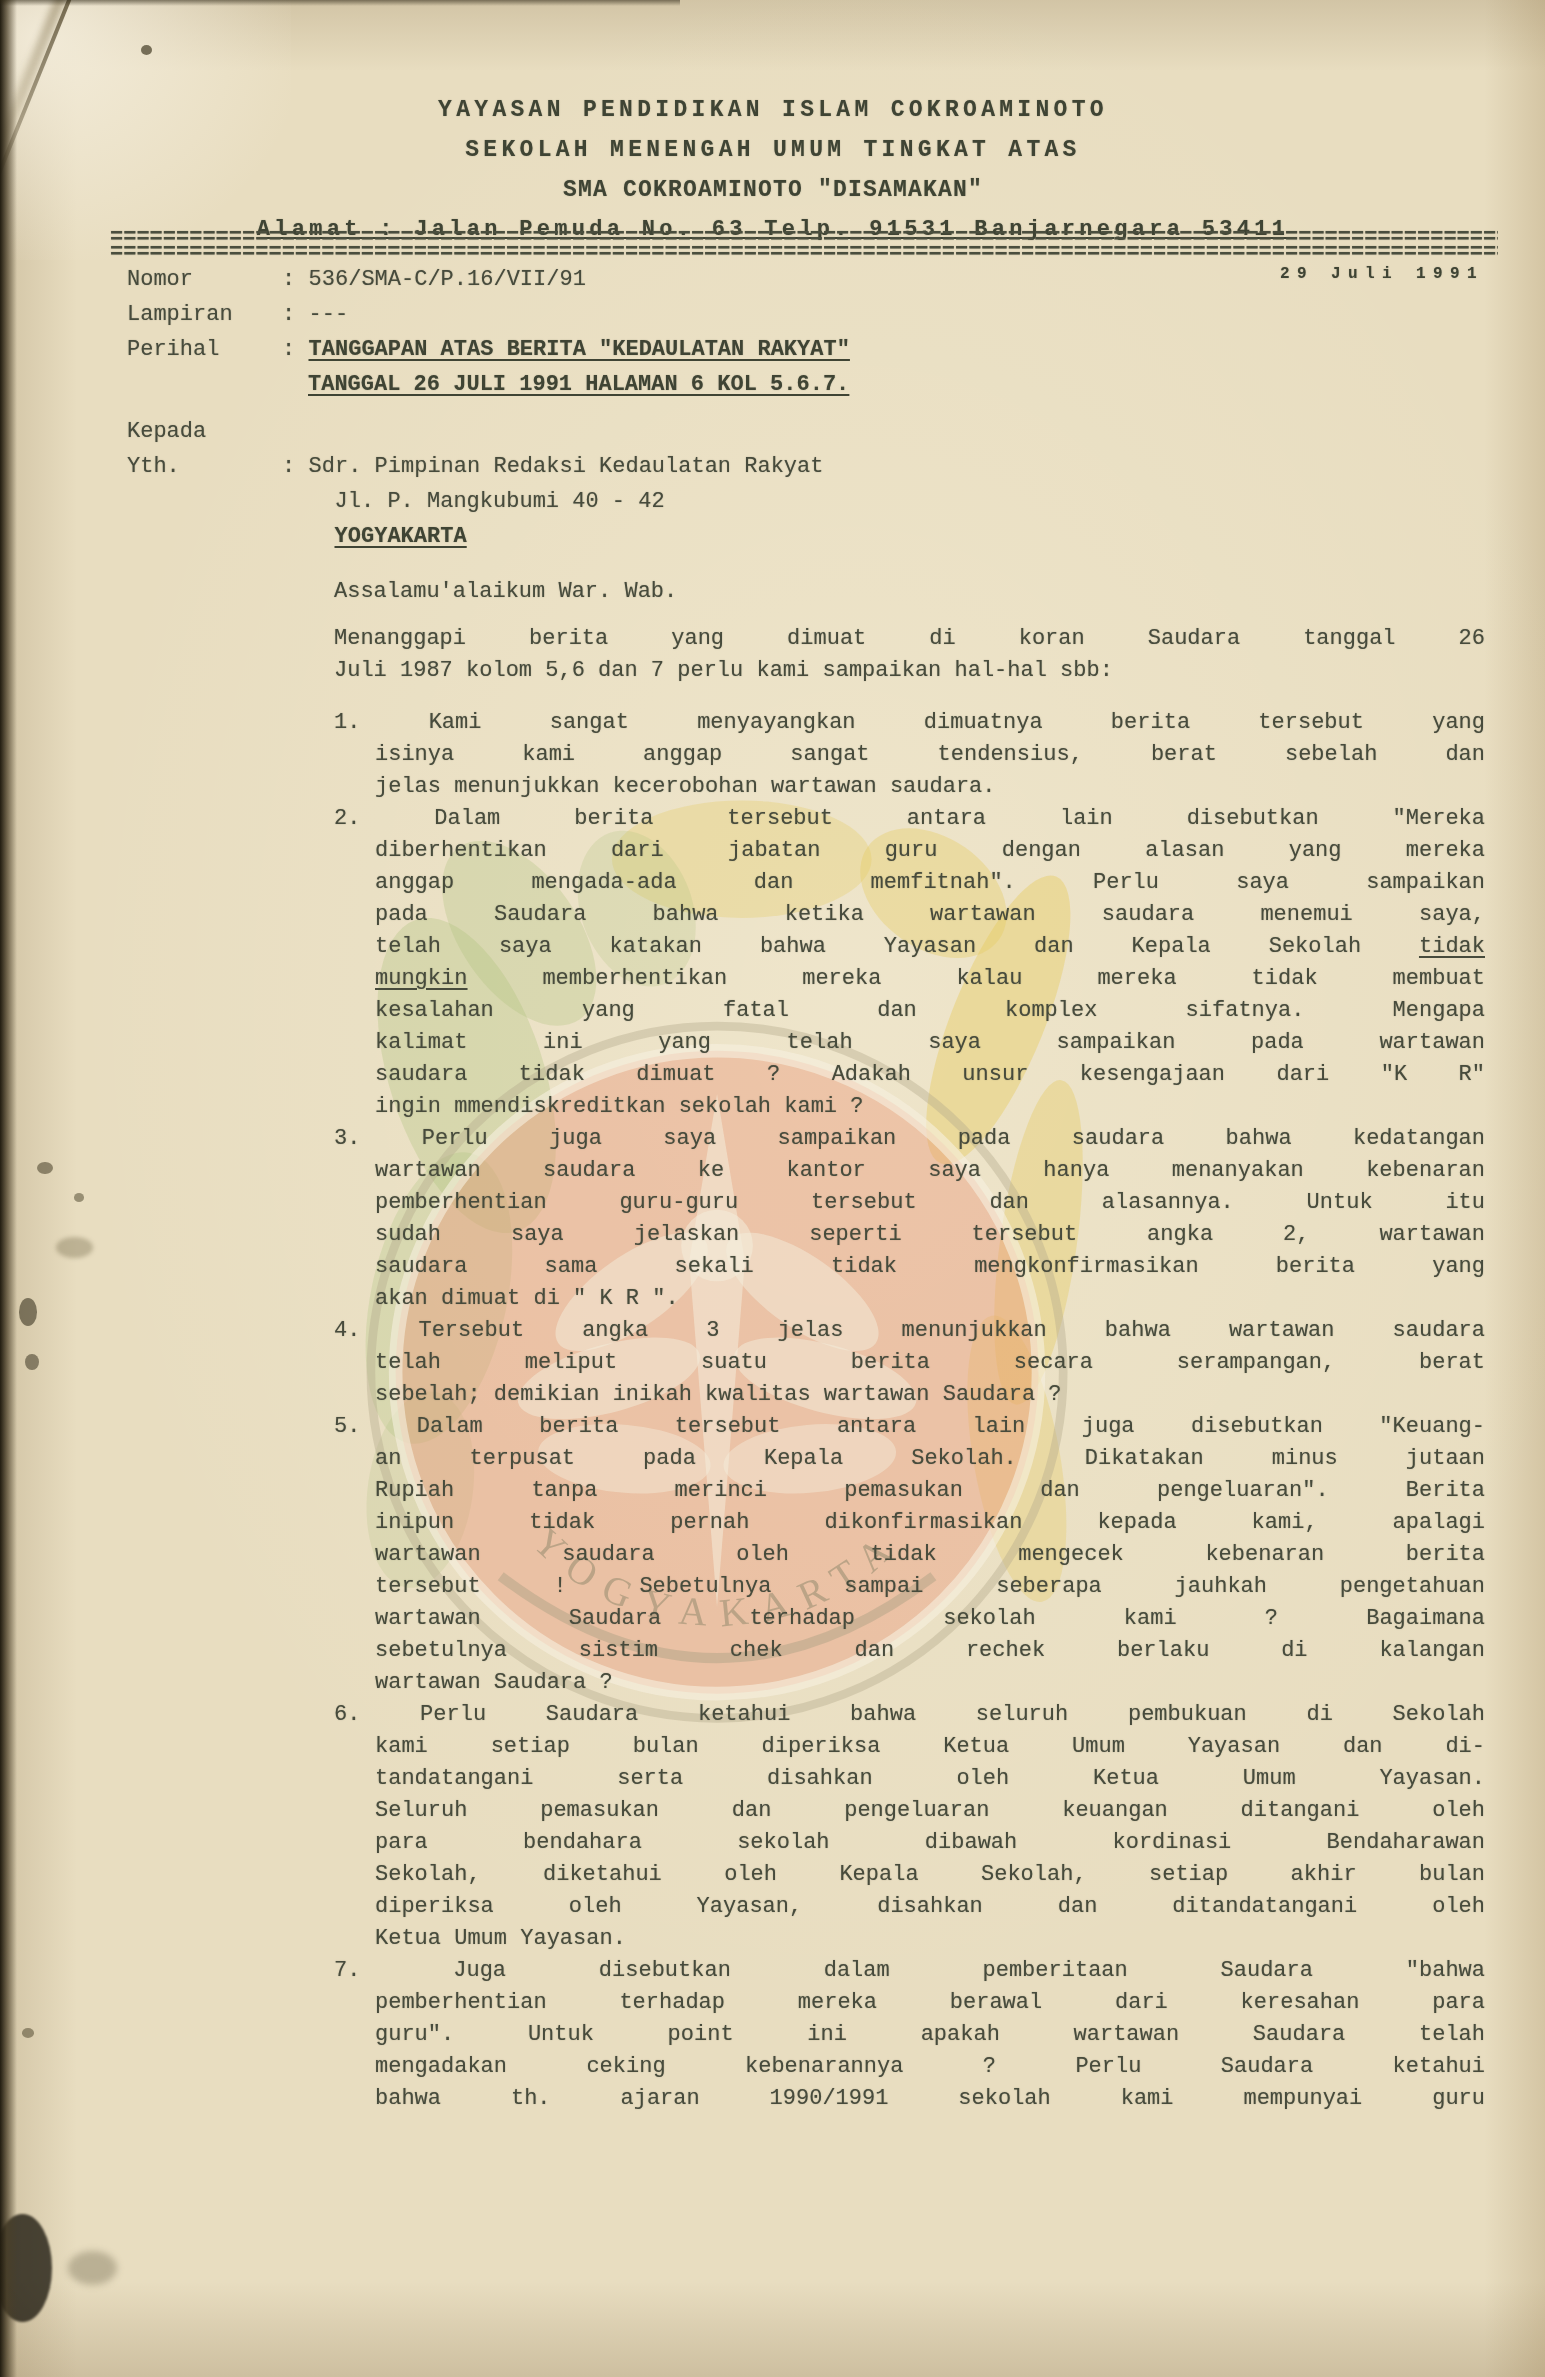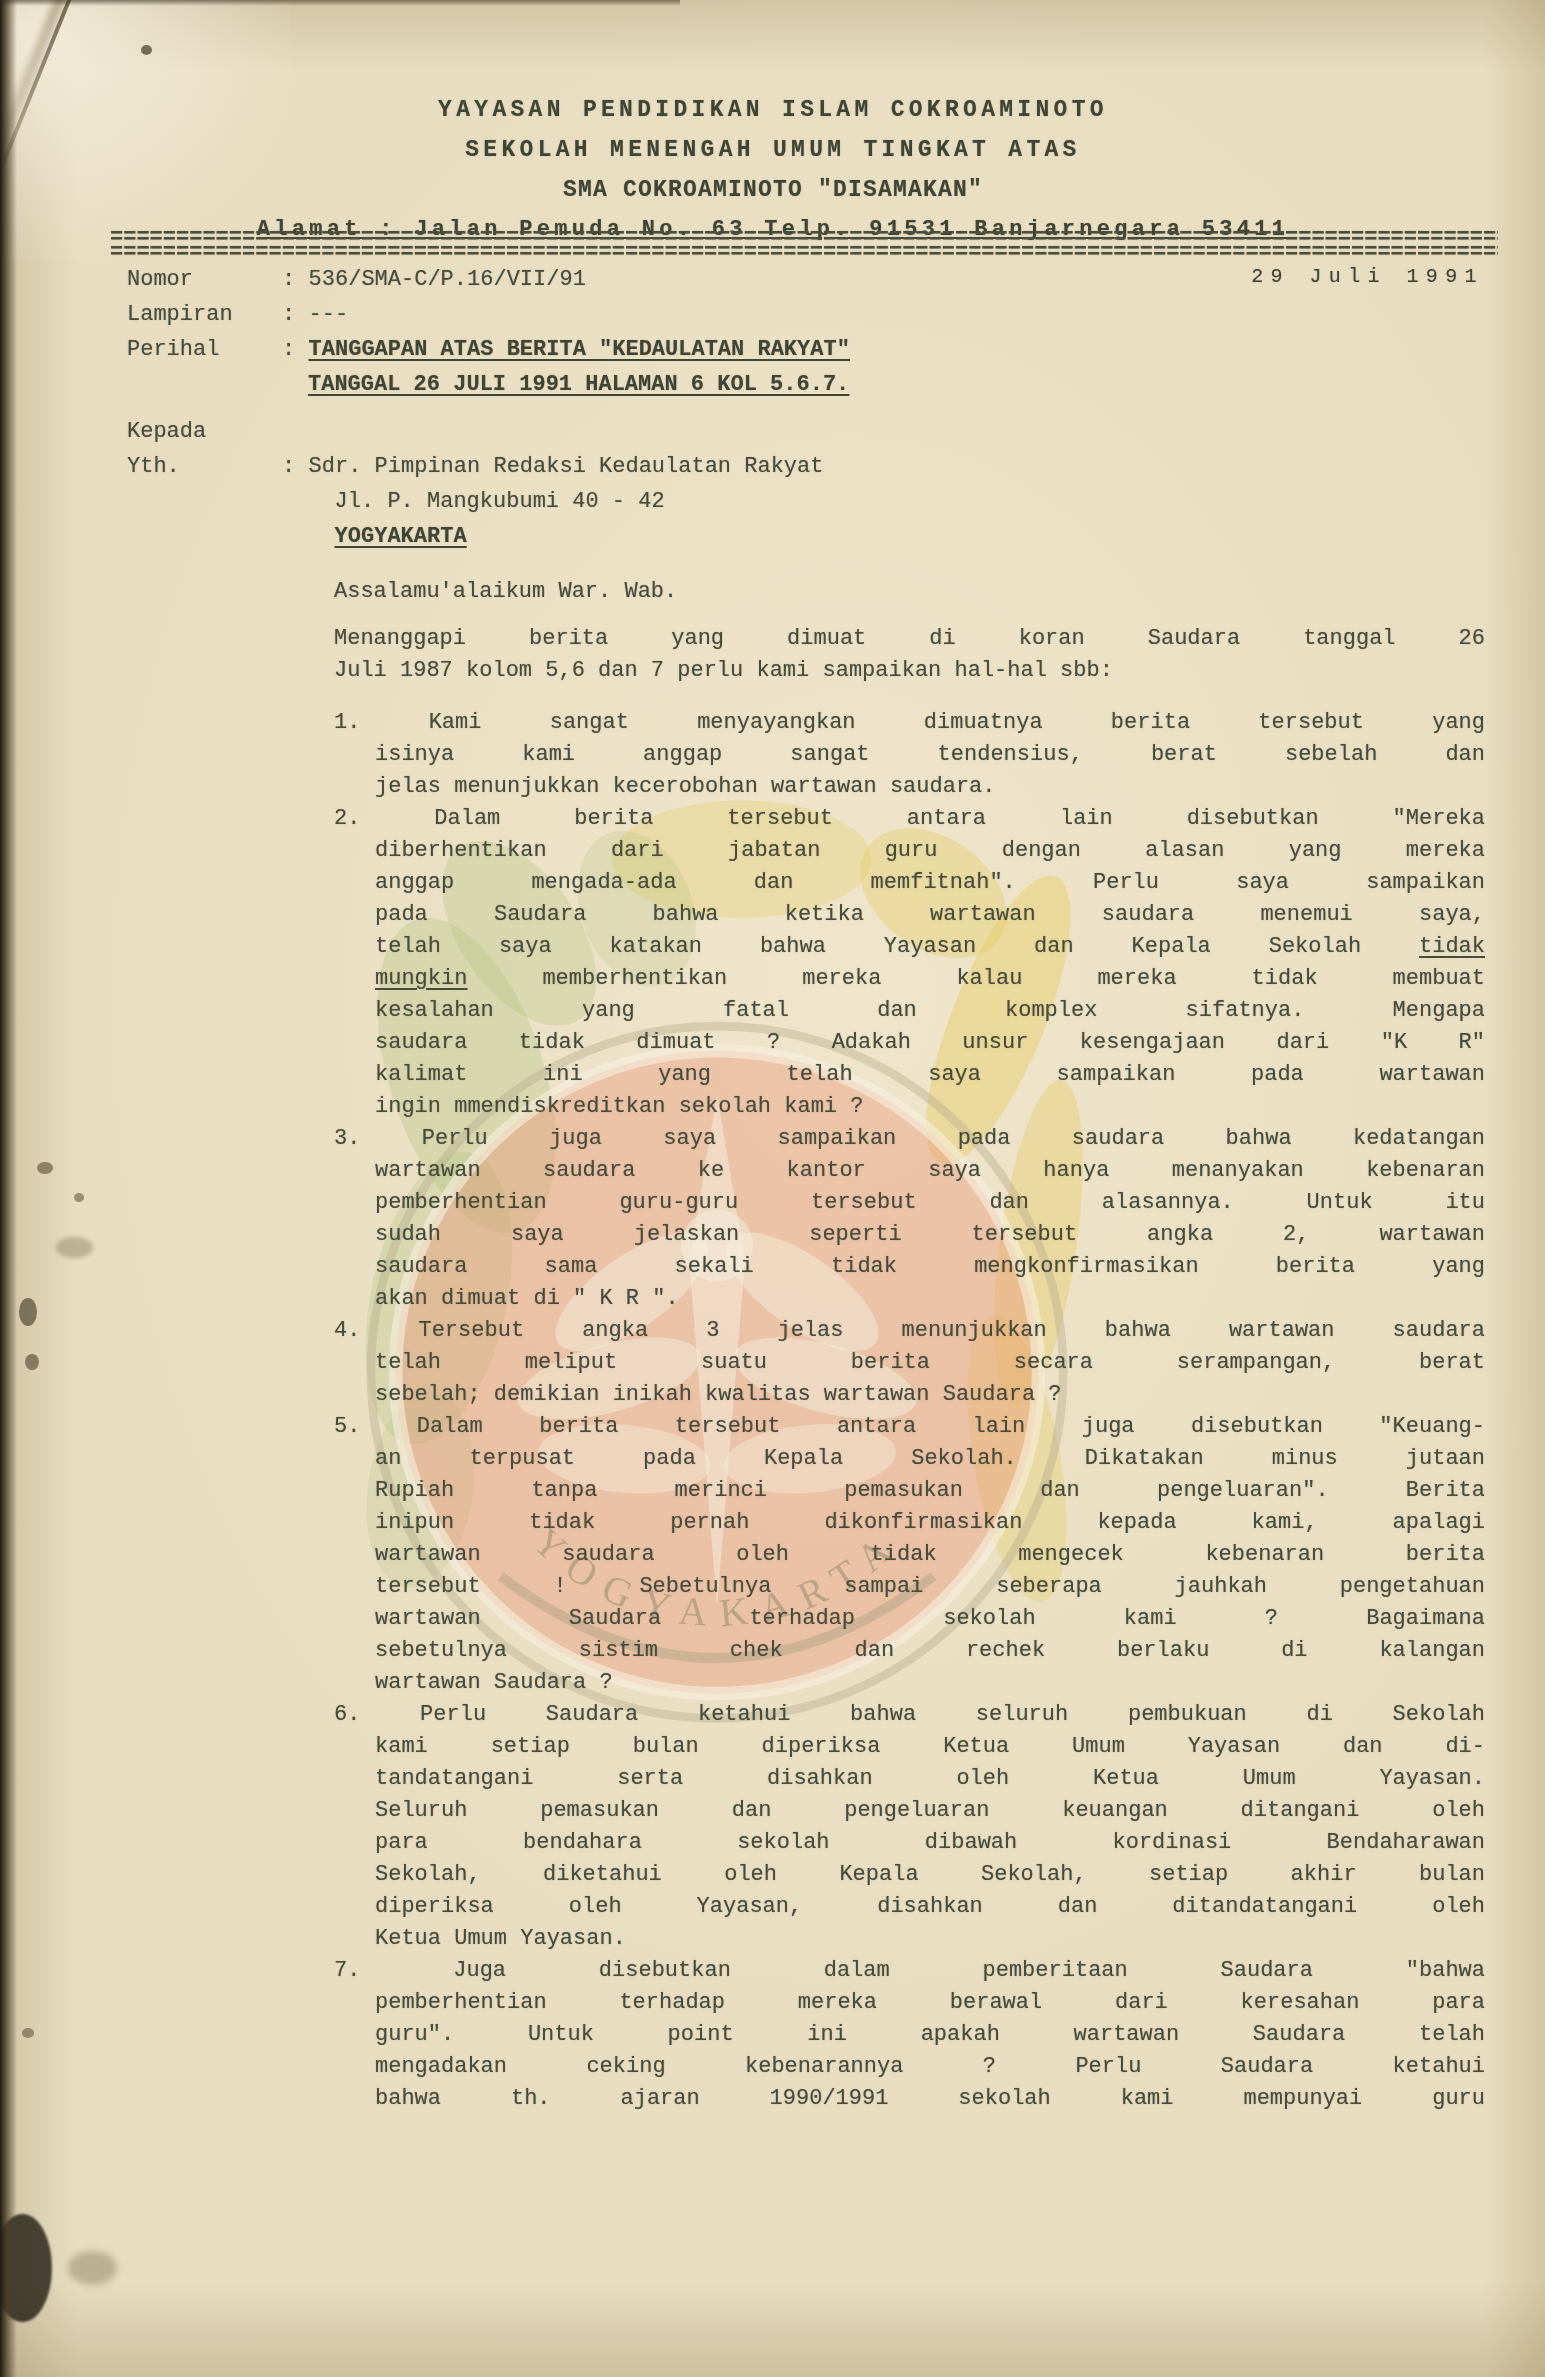--- a/index.html
+++ b/index.html
@@ -41,21 +41,21 @@
   .lh1,.lh2{letter-spacing:4.3px;}
   .lh3{letter-spacing:1.2px;}
   .lh-addr{letter-spacing:4.3px;font-size:22px;text-decoration:underline;}
   .separator{position:absolute;left:110px;top:230px;width:1388px;height:32px;overflow:hidden;
     font-size:22px;font-weight:bold;line-height:15px;white-space:nowrap;color:#4a4e3e;}
   .meta{position:absolute;left:127px;top:262px;font-size:22px;line-height:35px;}
   .mrow{display:flex;}
   .mlabel{width:155px;}
   .mcolon{width:26.6px;}
   .perihal2{padding-left:181px;}
-  .date{position:absolute;top:265px;right:62px;font-size:20px;font-weight:normal;
+  .date{position:absolute;top:265px;right:62px;font-size:16px;font-weight:bold;
     letter-spacing:7.4px;color:#3f4434;}
   .recipient{position:absolute;left:127px;top:414px;font-size:22px;line-height:35px;}
   .addr-ind{padding-left:26px;}
   .salutation{position:absolute;left:334px;top:579px;font-size:22px;}
   .body-block{position:absolute;left:334px;top:623px;width:1151px;font-size:22px;}
   .bl{line-height:32px;min-height:32px;}
   .j{text-align:justify;text-align-last:justify;}
   .ind{padding-left:41px;}
   .gap{margin-top:20px;}
   
@@ -164,22 +164,22 @@
       <div class="bl j gap">1. Kami sangat menyayangkan dimuatnya berita tersebut yang</div>
       <div class="bl j ind">isinya kami anggap sangat tendensius, berat sebelah dan</div>
       <div class="bl ind">jelas menunjukkan kecerobohan wartawan saudara.</div>
       <div class="bl j">2. Dalam berita tersebut antara lain disebutkan "Mereka</div>
       <div class="bl j ind">diberhentikan dari jabatan guru dengan alasan yang mereka</div>
       <div class="bl j ind">anggap mengada-ada dan memfitnah". Perlu saya sampaikan</div>
       <div class="bl j ind">pada Saudara bahwa ketika wartawan saudara menemui saya,</div>
       <div class="bl j ind">telah saya katakan bahwa Yayasan dan Kepala Sekolah <u>tidak</u></div>
       <div class="bl j ind"><u>mungkin</u> memberhentikan mereka kalau mereka tidak membuat</div>
       <div class="bl j ind">kesalahan yang fatal dan komplex sifatnya. Mengapa</div>
+      <div class="bl j ind">kalimat ini yang telah saya sampaikan pada wartawan</div>
       <div class="bl j ind">saudara tidak dimuat ? Adakah unsur kesengajaan dari "K R"</div>
-      <div class="bl j ind">kalimat ini yang telah saya sampaikan pada wartawan</div>
       <div class="bl ind">ingin mmendiskreditkan sekolah kami ?</div>
       <div class="bl j">3. Perlu juga saya sampaikan pada saudara bahwa kedatangan</div>
       <div class="bl j ind">wartawan saudara ke kantor saya hanya menanyakan kebenaran</div>
       <div class="bl j ind">pemberhentian guru-guru tersebut dan alasannya. Untuk itu</div>
       <div class="bl j ind">sudah saya jelaskan seperti tersebut angka 2, wartawan</div>
       <div class="bl j ind">saudara sama sekali tidak mengkonfirmasikan berita yang</div>
       <div class="bl ind">akan dimuat di " K R ".</div>
       <div class="bl j">4. Tersebut angka 3 jelas menunjukkan bahwa wartawan saudara</div>
       <div class="bl j ind">telah meliput suatu berita secara serampangan, berat</div>
       <div class="bl ind">sebelah; demikian inikah kwalitas wartawan Saudara ?</div>

